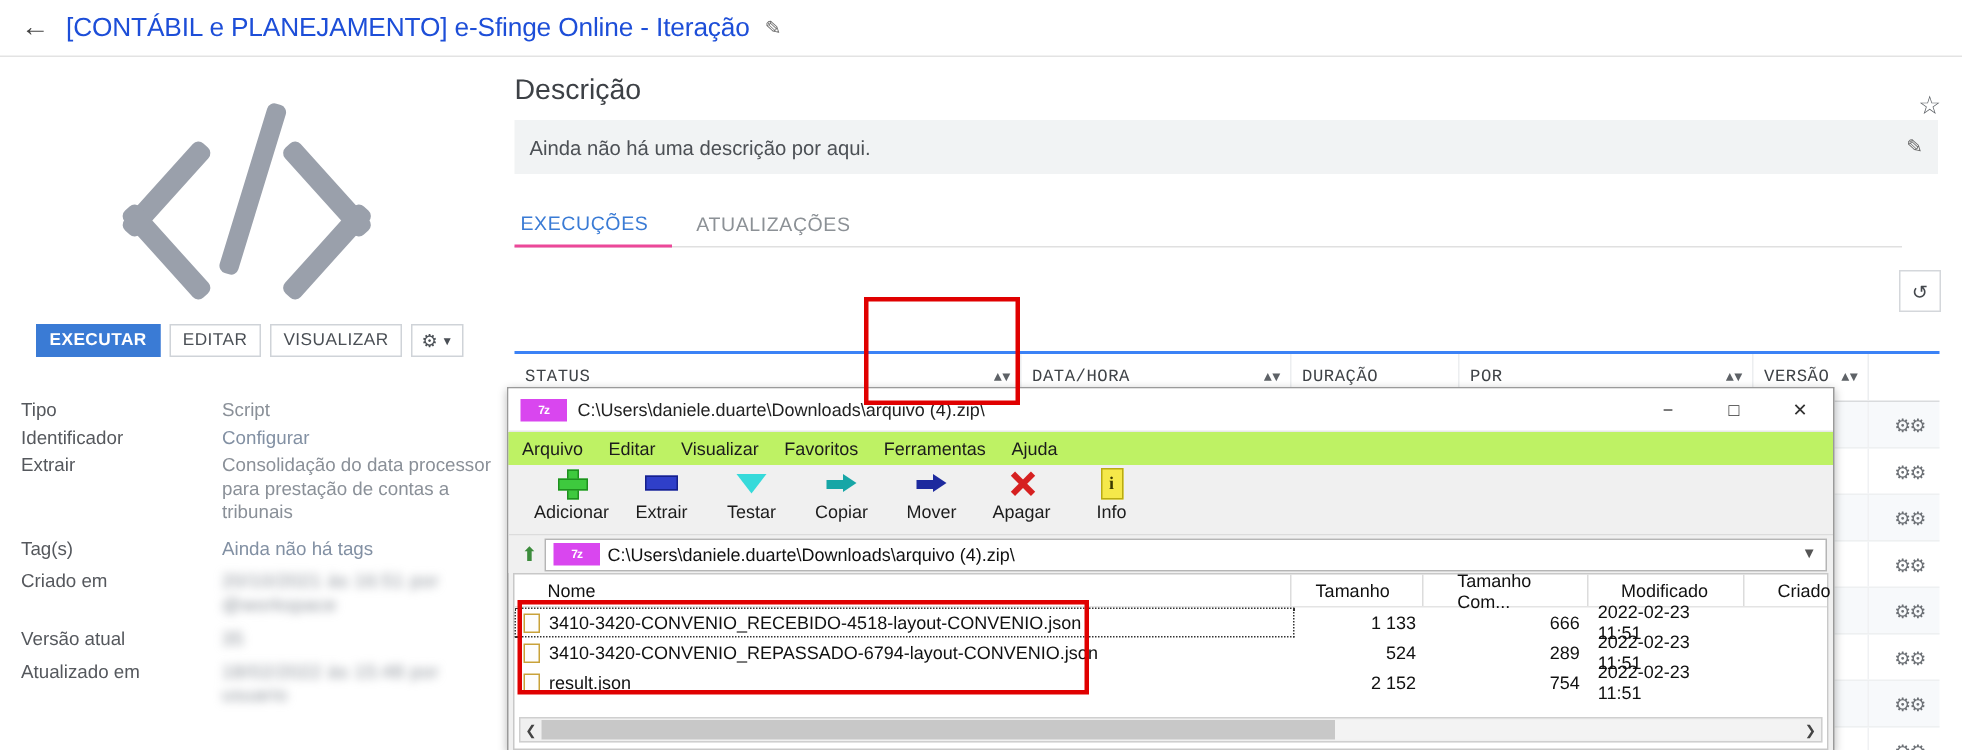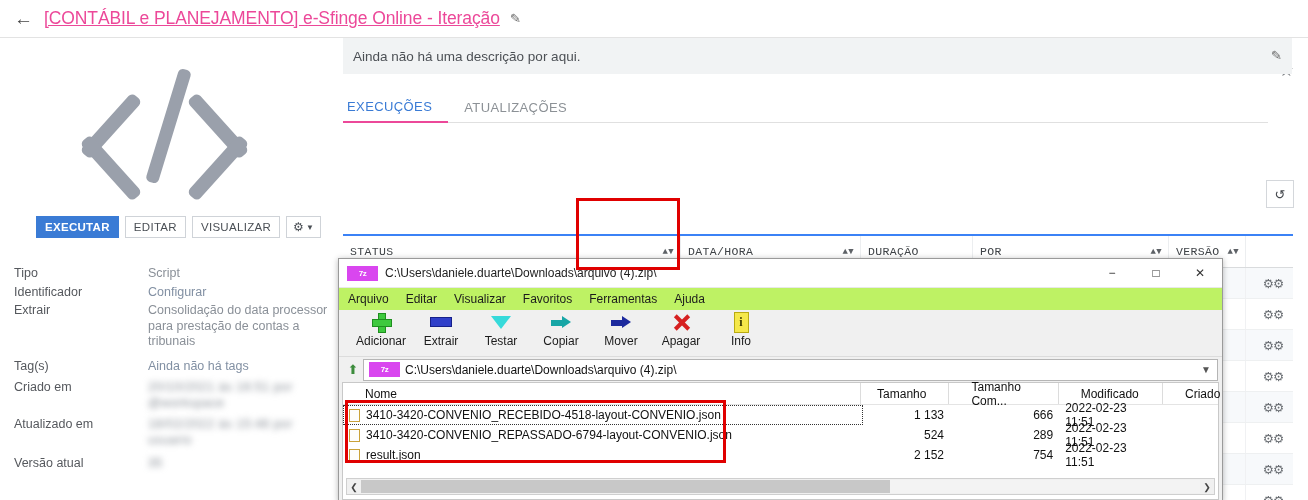--- a/index.html
+++ b/index.html
@@ -12,37 +12,37 @@
   }
   .page { position: relative; width: 1308px; height: 500px; overflow: hidden; background:#fff; }
 
   
   .appbar {
     position: absolute; left:0; top:0; width:1308px; height:38px;
     background:#ffffff; border-bottom:1px solid #e3e3e3;
     display:flex; align-items:center; box-sizing:border-box; padding-left:14px;
   }
   .back-arrow { font-size:19px; color:#444; margin-right:11px; line-height:1; cursor:pointer; }
-  .app-title { font-size:17.5px; color:#ec4899; letter-spacing:-0.1px; white-space:nowrap;text-decoration:underline; }
+  .app-title { font-size:17.5px; color:#1d4ed8; letter-spacing:-0.1px; white-space:nowrap; }
   .title-pencil { margin-left:10px; font-size:13px; color:#6b6b6b; transform:rotate(-3deg); display:inline-block; }
 
   
   .sidebar { position:absolute; left:0; top:38px; width:335px; height:462px; background:#fff; }
   .logo-wrap { height:176px; display:flex; align-items:center; justify-content:center; }
   .logo { width:175px; height:118px; position:relative; }
   .logo span {
     position:absolute; background:#9aa0ab; border-radius:5px; display:block;
   }
   .lg1 { width:14px; height:78px; left:24px;  top:20px; transform:rotate(42deg); }
   .lg2 { width:14px; height:78px; left:24px;  top:-7px; transform:rotate(138deg); top:62px;}
   .lg3 { width:13px; height:118px; left:82px; top:0px; transform:rotate(17deg); }
   .lg4 { width:14px; height:78px; left:131px; top:20px; transform:rotate(-42deg); }
   .lg5 { width:14px; height:78px; left:131px; top:62px; transform:rotate(-138deg); }
 
-  .btnrow { display:flex; align-items:center; padding-left:36px; gap:0; height:26px; }
+  .btnrow { display:flex; align-items:center; padding-left:24px; gap:0; height:26px; }
   .btn {
     height:22px; box-sizing:border-box; border:1px solid #cfd3d8; background:#fff;
     font-size:11.5px; color:#4a4f55; letter-spacing:.3px; padding:0 8px;
     display:flex; align-items:center; cursor:pointer; margin-right:6px;
   }
   .btn.primary { background:#3a7bd5; border-color:#3a7bd5; color:#fff; font-weight:600; }
   .btn.gear { padding:0 6px; font-size:11px; }
   .gear-glyph { font-size:12px; margin-right:2px; }
   .caret { font-size:8px; }
 
@@ -225,32 +225,35 @@
         <div class="meta-val" style="width:180px">Consolidação do data processor para prestação de contas a tribunais</div>
       </div>
       <div class="meta-row" style="margin-top:9px">
         <div class="meta-label">Tag(s)</div>
         <div class="meta-val link">Ainda não há tags</div>
       </div>
       <div class="meta-row" style="margin-top:6px">
         <div class="meta-label">Criado em</div>
         <div class="meta-val blur" style="width:180px">20/10/2021 às 16:51 por @workspace</div>
       </div>
+      <div class="meta-row" style="margin-top:8px">
+        <div class="meta-label">Versão atual</div>
+        <div class="meta-val blur">35</div>
+      </div>
       <div class="meta-row" style="margin-top:6px">
         <div class="meta-label">Atualizado em</div>
         <div class="meta-val blur" style="width:185px">18/02/2022 às 15:48 por usuario</div>
       </div>
-      <div class="meta-row" style="margin-top:8px">
-        <div class="meta-label">Versão atual</div>
-        <div class="meta-val blur">35</div>
-      </div>
     </div>
   </div>
 
   <div class="main">
+    <div class="desc-head">
+      <div class="desc-title">Descrição</div>
+    </div>
     <div class="star">☆</div>
 
     <div class="desc-box">
       <span>Ainda não há uma descrição por aqui.</span>
       <span class="desc-pencil">✎</span>
     </div>
 
     <div class="tabs">
       <div class="tab active">EXECUÇÕES</div>
       <div class="tab">ATUALIZAÇÕES</div>

